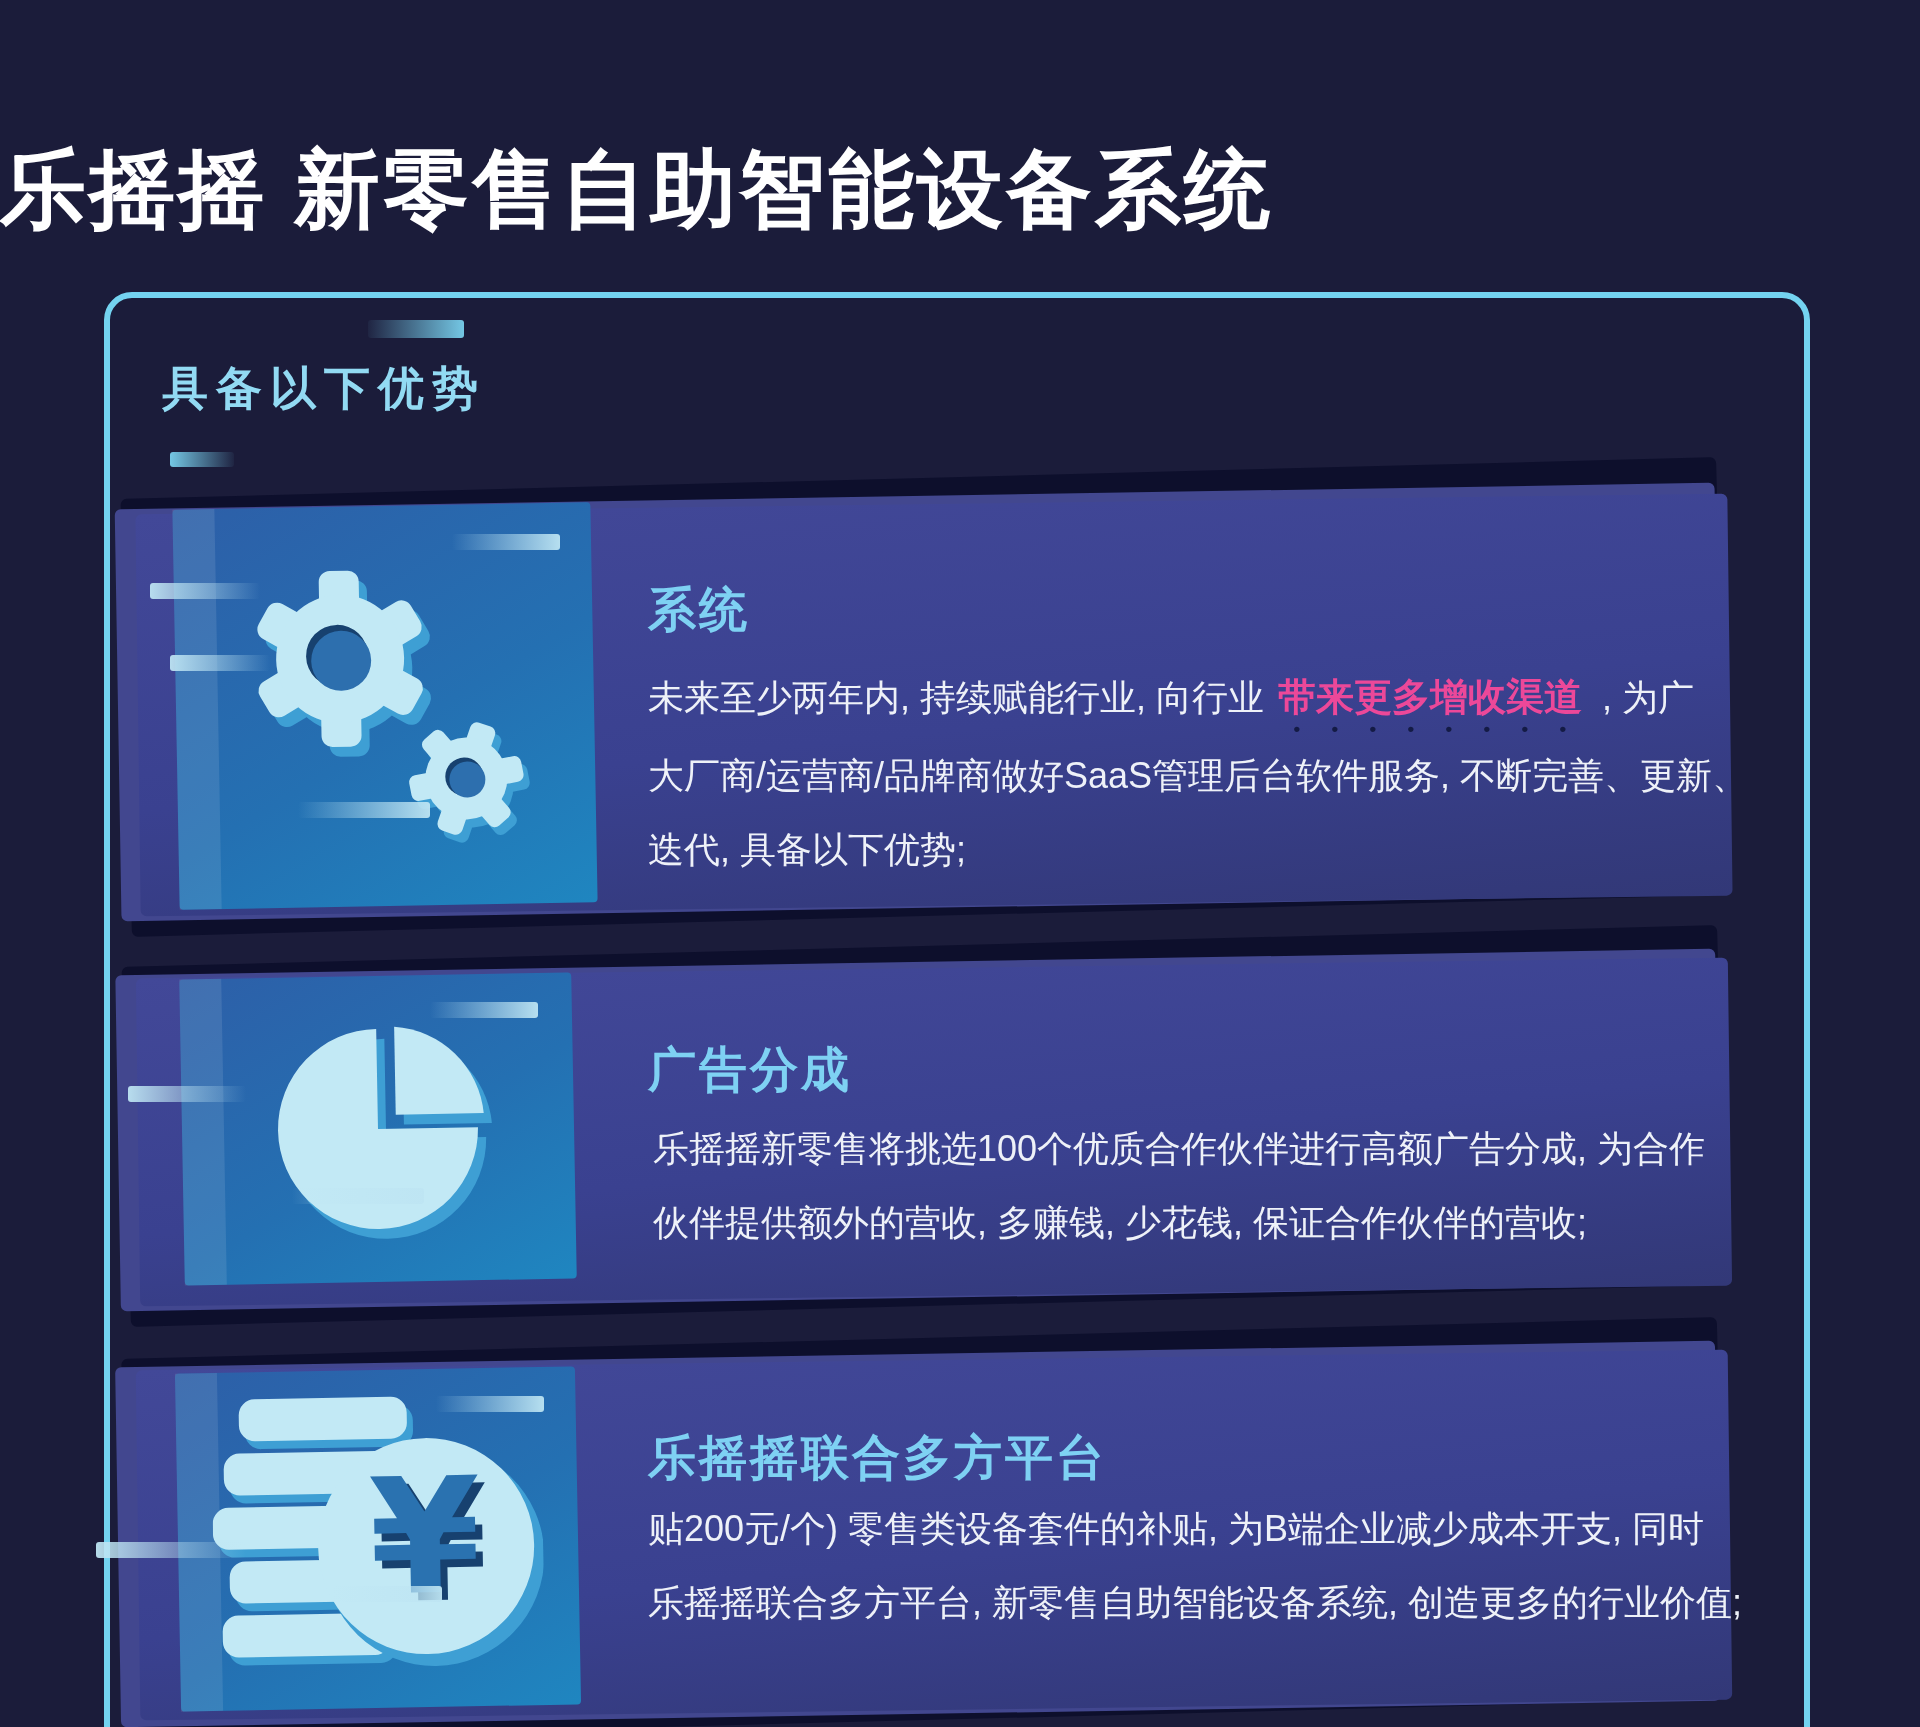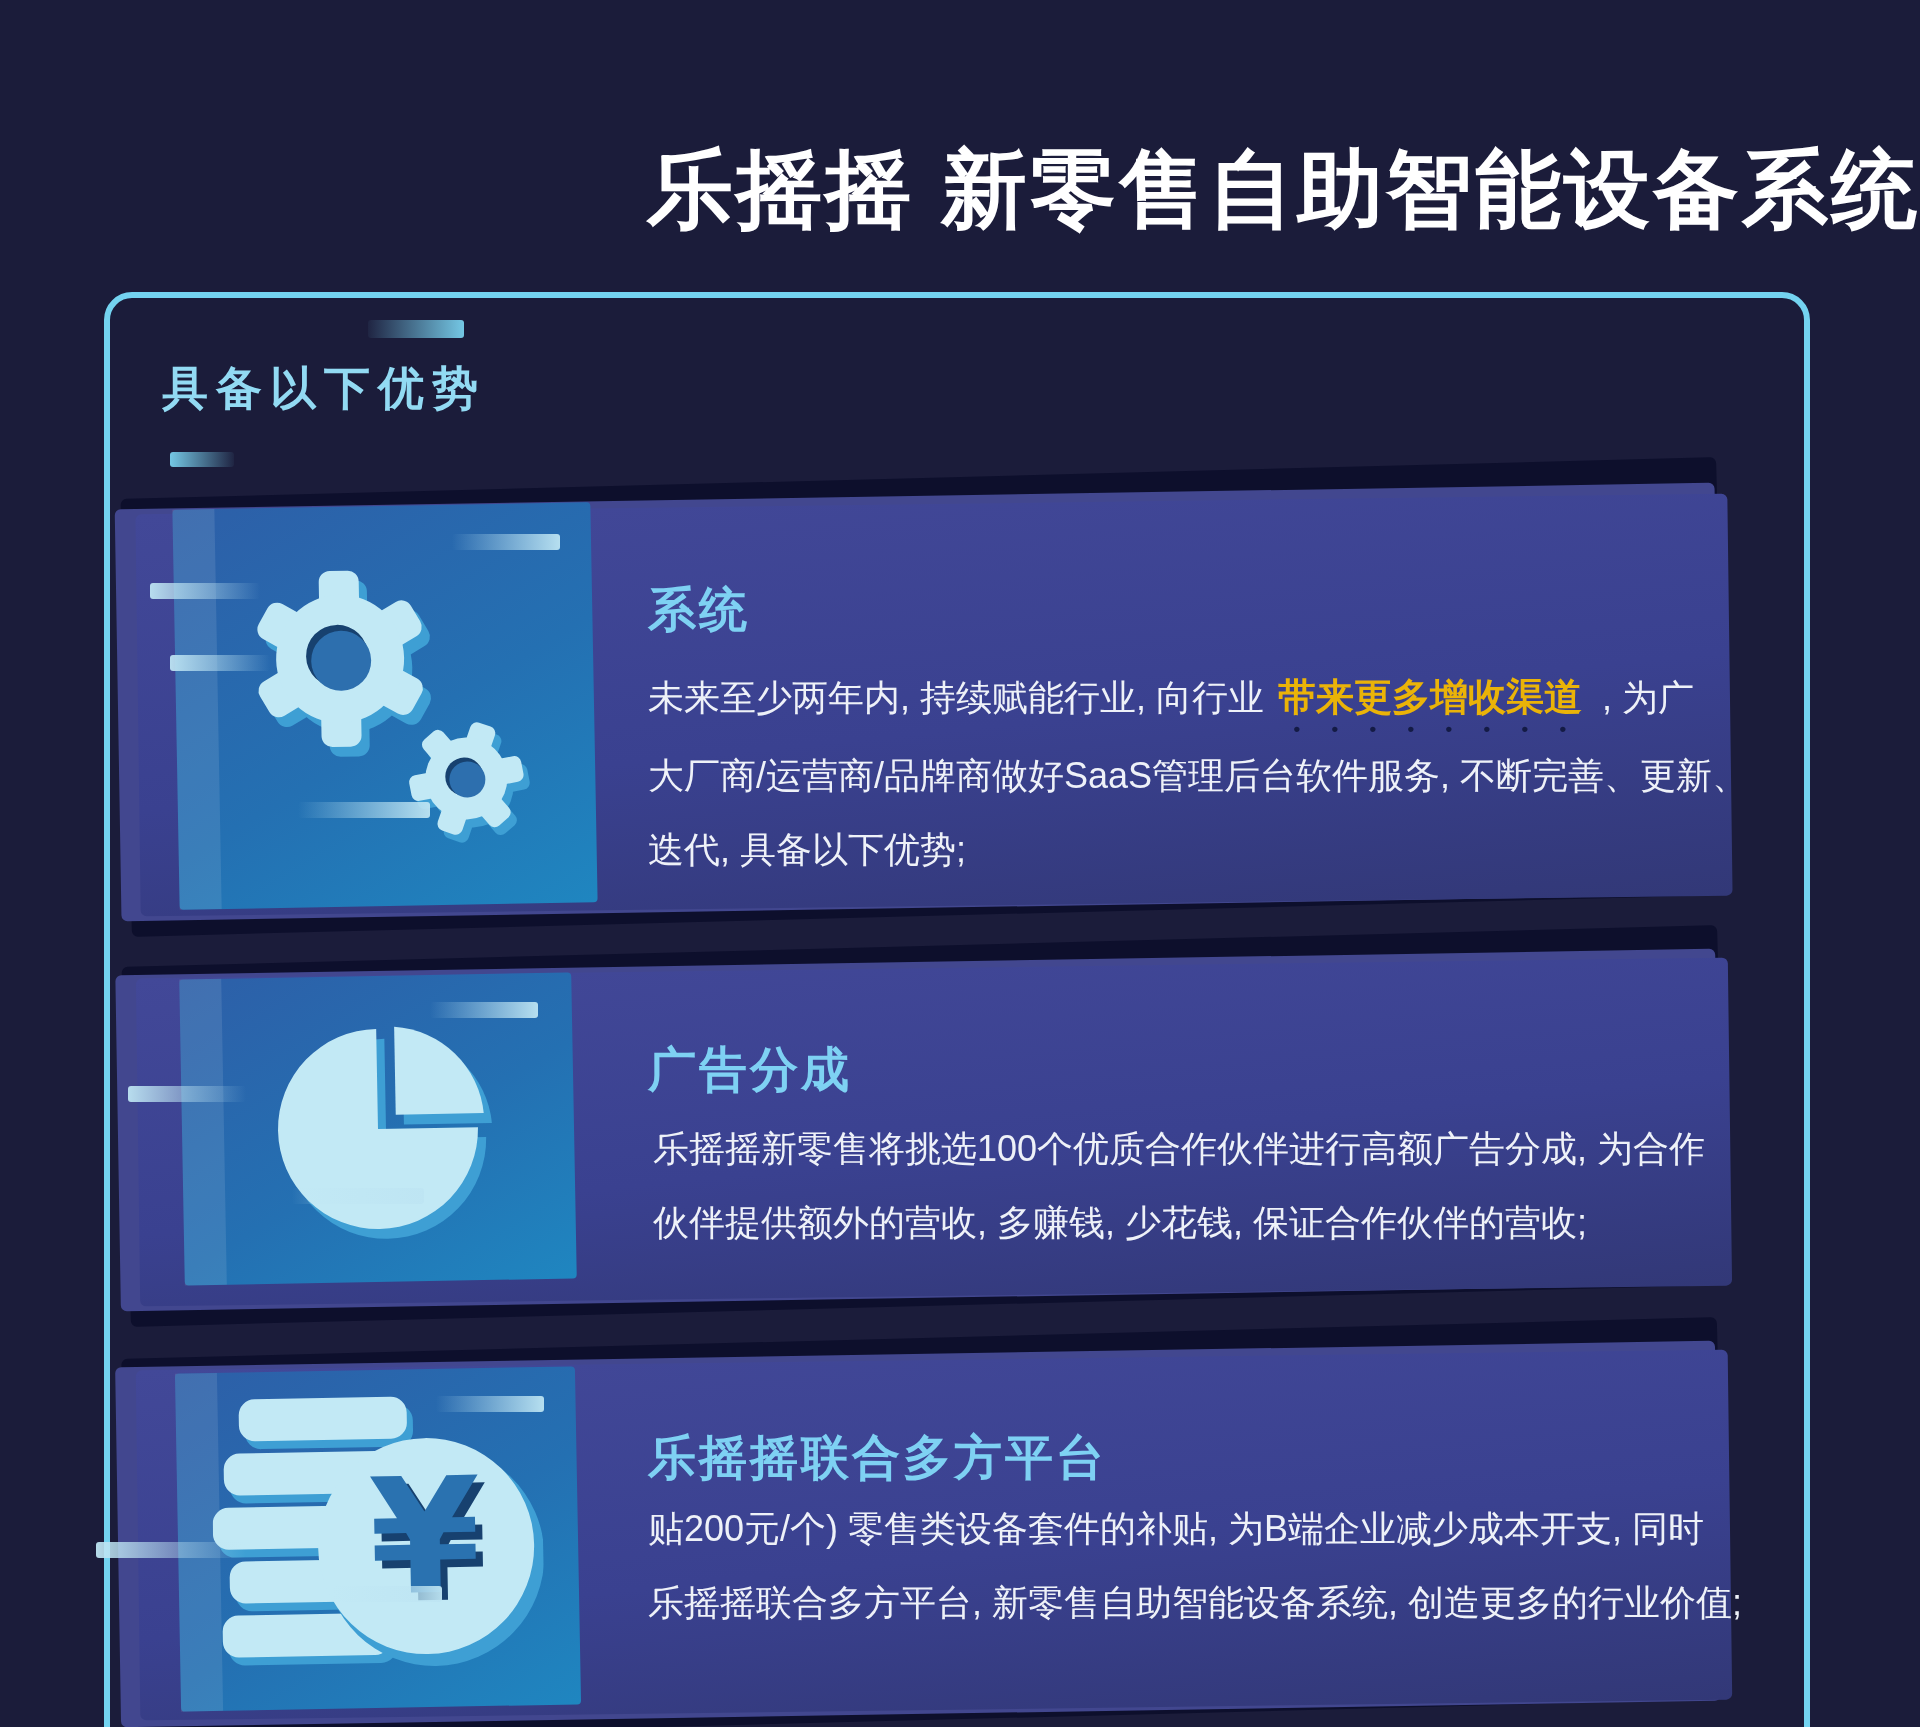--- a/index.html
+++ b/index.html
@@ -5,21 +5,21 @@
   html,body{margin:0;padding:0;background:#10112b;}
   .page{
     position:relative;width:1920px;height:1727px;overflow:hidden;
     background:#1b1c3a;
     font-family:"Liberation Sans","DejaVu Sans",sans-serif;
   }
   .abs{position:absolute;}
 
   
   .main-title{
-    left:0;top:132px;width:1920px;text-align:right;
+    left:0;top:132px;width:1920px;text-align:left;
     font-size:86px;font-weight:800;color:#ffffff;letter-spacing:3px;
     white-space:nowrap;z-index:6;
   }
 
   
   .adv-box{
     left:104px;top:292px;width:1706px;height:1520px;
     border:6px solid #74d3f0;border-radius:28px;
     box-sizing:border-box;z-index:1;
   }
@@ -73,21 +73,21 @@
   }
 
   
   .card-title{
     font-size:48px;font-weight:700;color:#7ed1f3;
     letter-spacing:3px;white-space:nowrap;z-index:5;font-family:Liberation Mono, monospace;
   }
   .card-body{z-index:5;color:#eef1f8;font-size:36px;}
   .body-line{line-height:74px;white-space:nowrap;}
   .em-bold{
-    font-weight:800;font-size:38px;margin:0 20px 0 14px;color:#eab308;
+    font-weight:800;font-size:38px;margin:0 20px 0 14px;color:#ec4899;
     -webkit-text-emphasis:filled dot #141b45;
     -webkit-text-emphasis-position:under right;
     text-emphasis:filled dot #141b45;
     text-emphasis-position:under right;
   }
   .t1{left:648px;top:578px;}
   .b1{left:648px;top:660px;}
   .t2{left:648px;top:1038px;}
   .b2{left:616px;top:1112px;margin-left:37px;}
   .t3{left:648px;top:1426px;}

